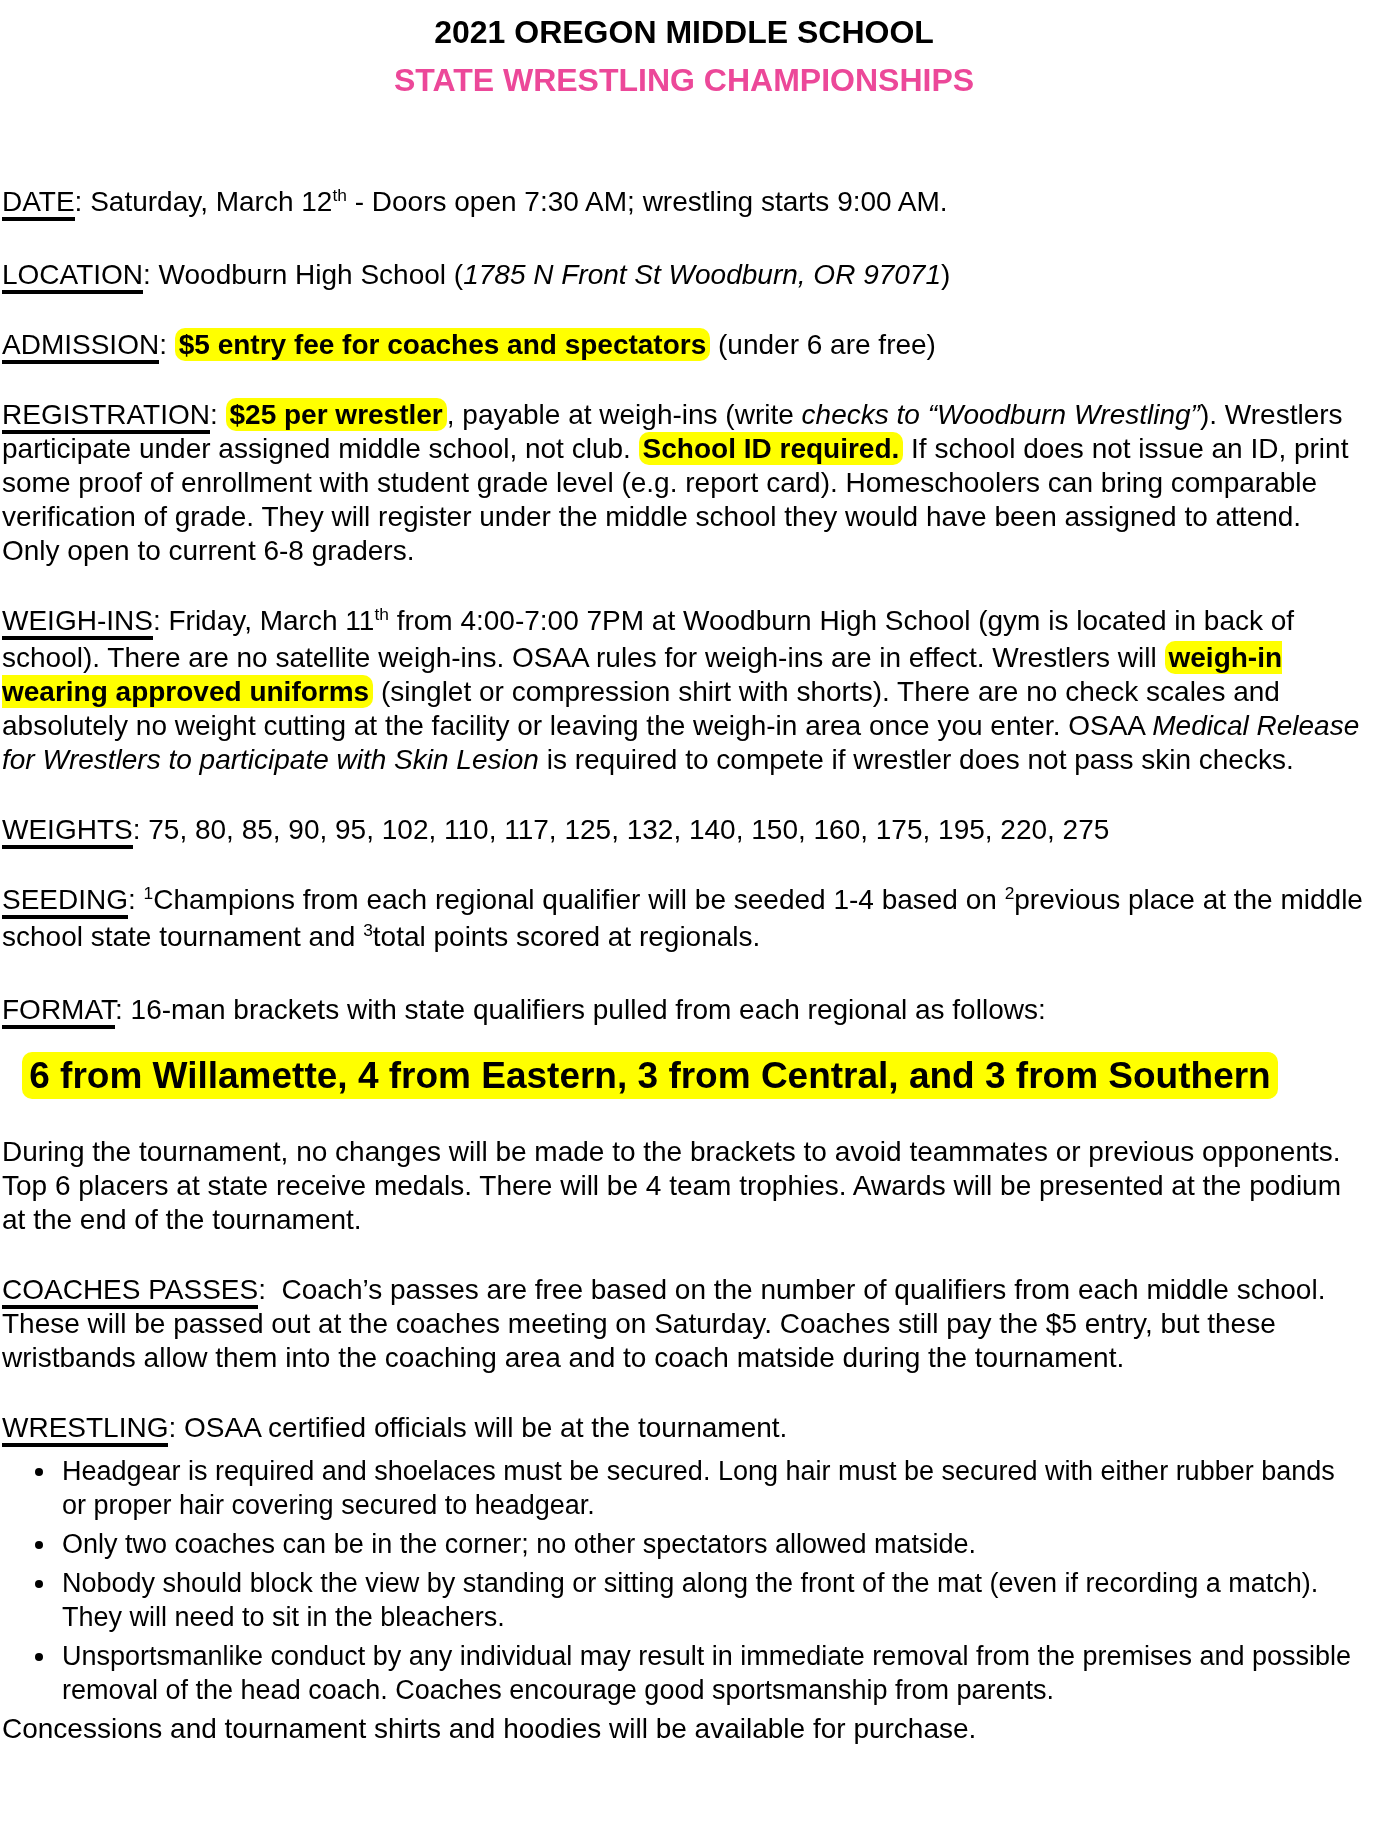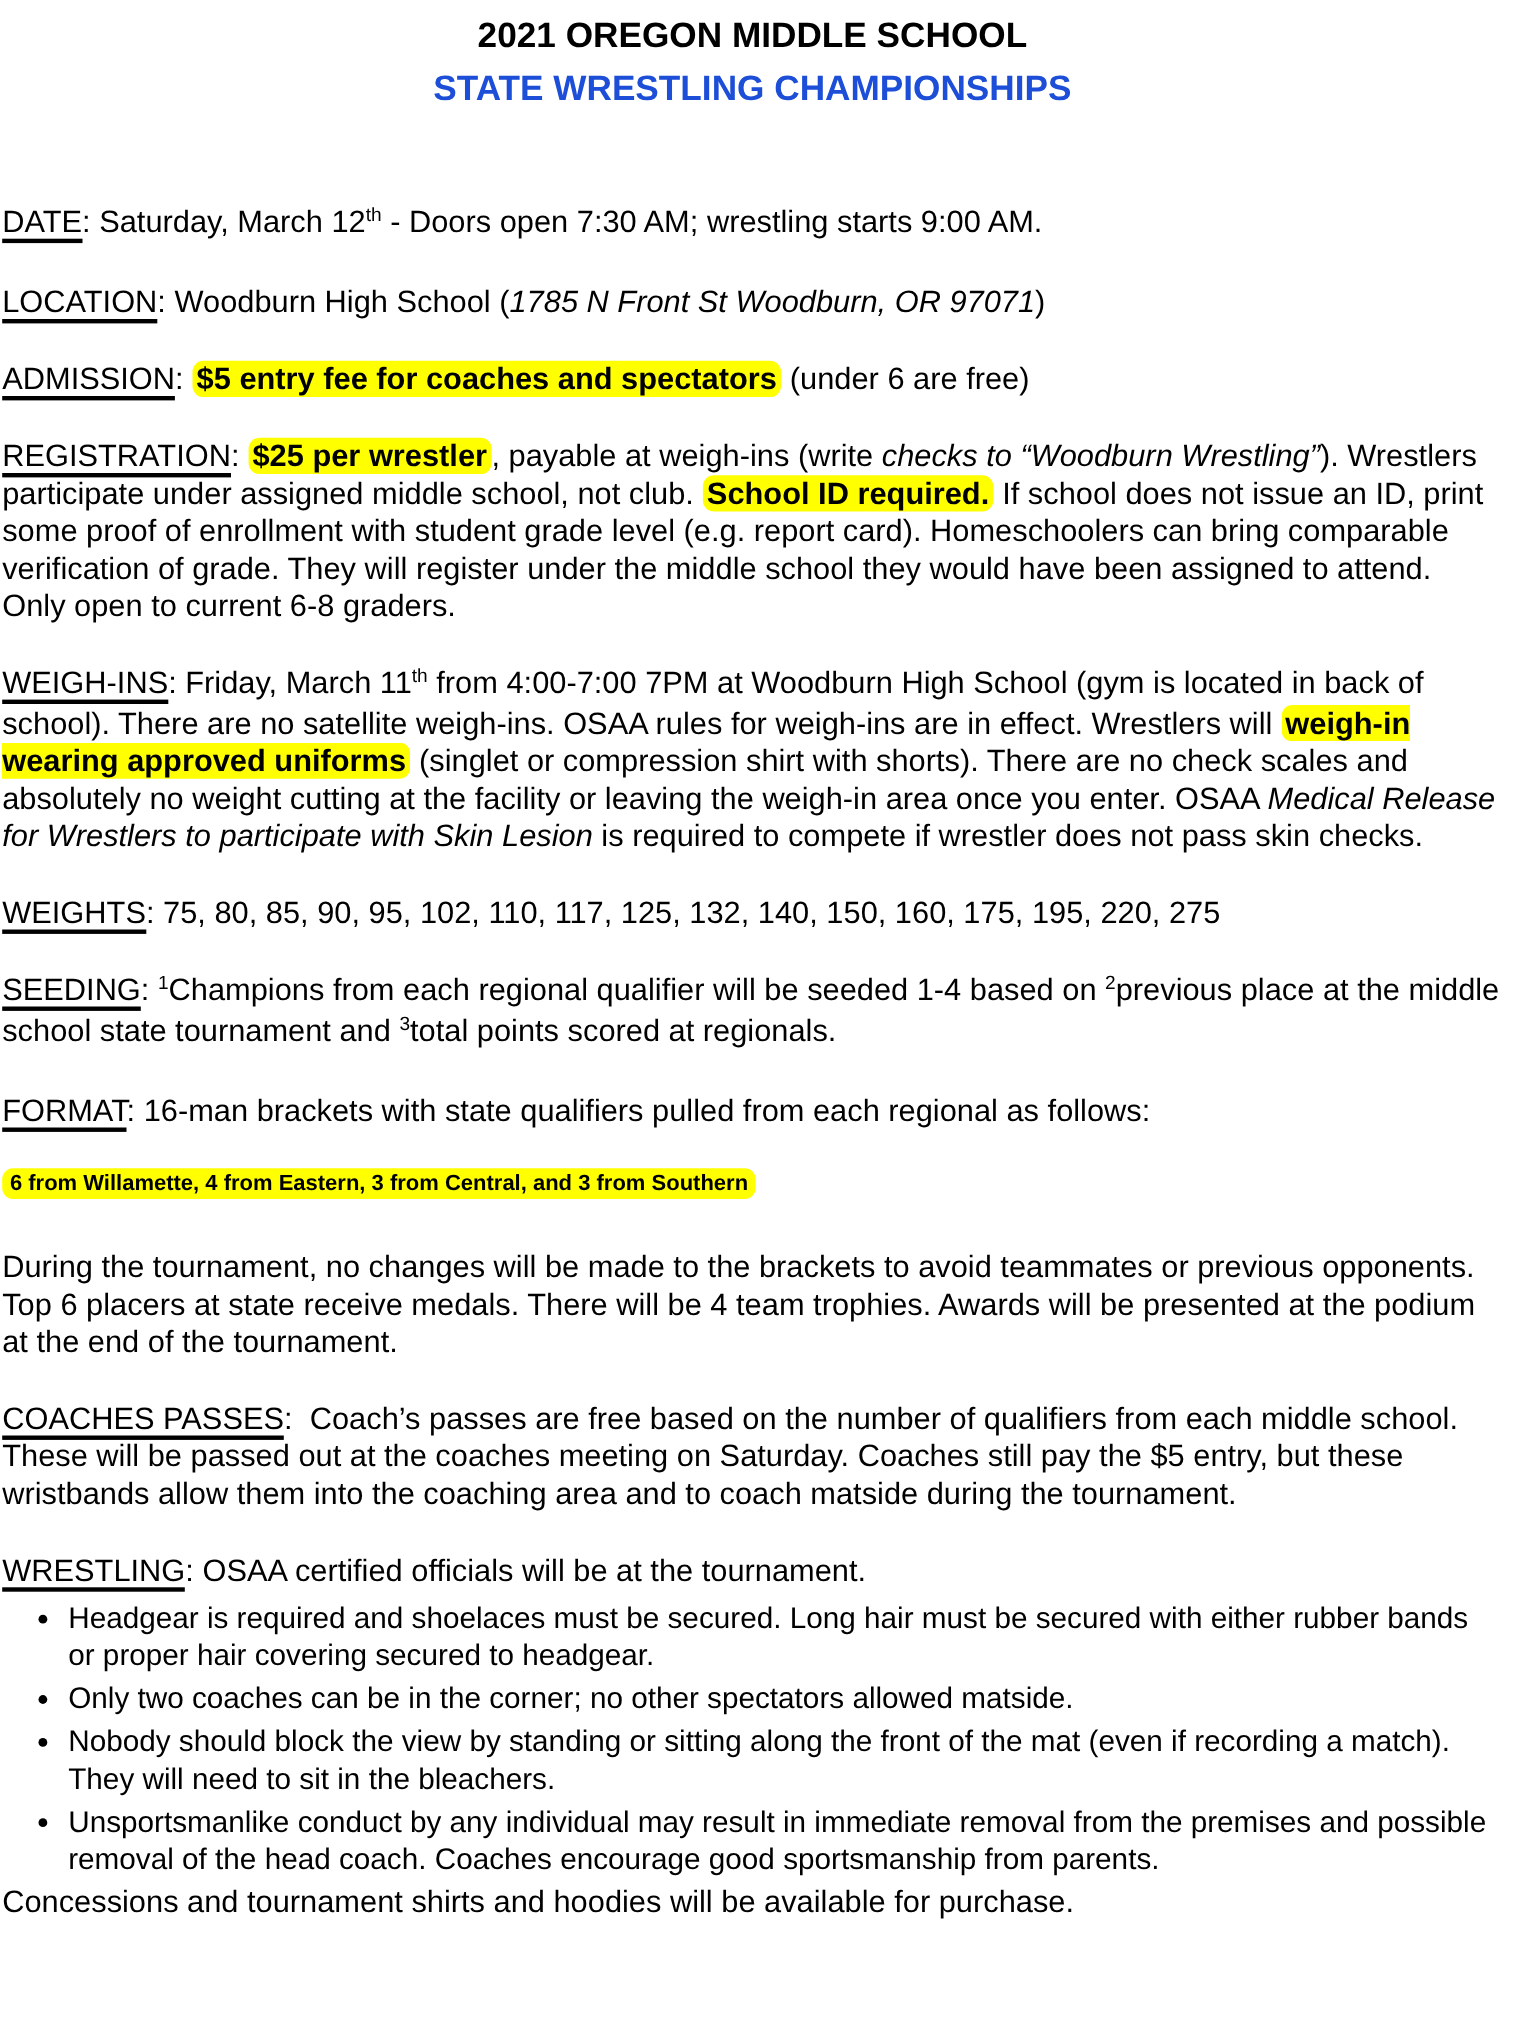--- a/index.html
+++ b/index.html
@@ -13,41 +13,42 @@
   }
   .doc { padding: 8px 12px 0 2px; }
 
   .title {
     text-align: center;
     font-weight: bold;
     font-size: 32px;
     line-height: 48px;
     margin: 0;
   }
-  .title.blue { color: #1d4ed8; }
+  .title.blue { color: #ec4899; }
 
   .para {
     font-size: 28px;
     line-height: 34px;
     margin: 36px 0 0 0;
   }
   .para.first { margin-top: 81px; }
 
   .label {
     border-bottom: 4px solid #000;
     padding-bottom: 0px;
   }
   .b  { font-weight: bold; border-radius: 10px; }
   .i  { font-style: italic; }
   .hl { background: #FFFF00; padding: 1px 4px; }
   .sup { font-size: 62%; position: relative; top: -0.55em; }
 
   .center-line {
+    text-align: center;
     margin: 30px 68px 0 0;
-    font-size: 20px;
+    font-size: 37px;
     line-height: 38px;
   }
   .center-line .hl { padding: 3px 7px; }
   .para.after-center { margin-top: 40px; }
 
   ul.bullets {
     margin: 9px 0 0 0;
     padding-left: 56px;
     font-size: 27px;
     line-height: 34px;

